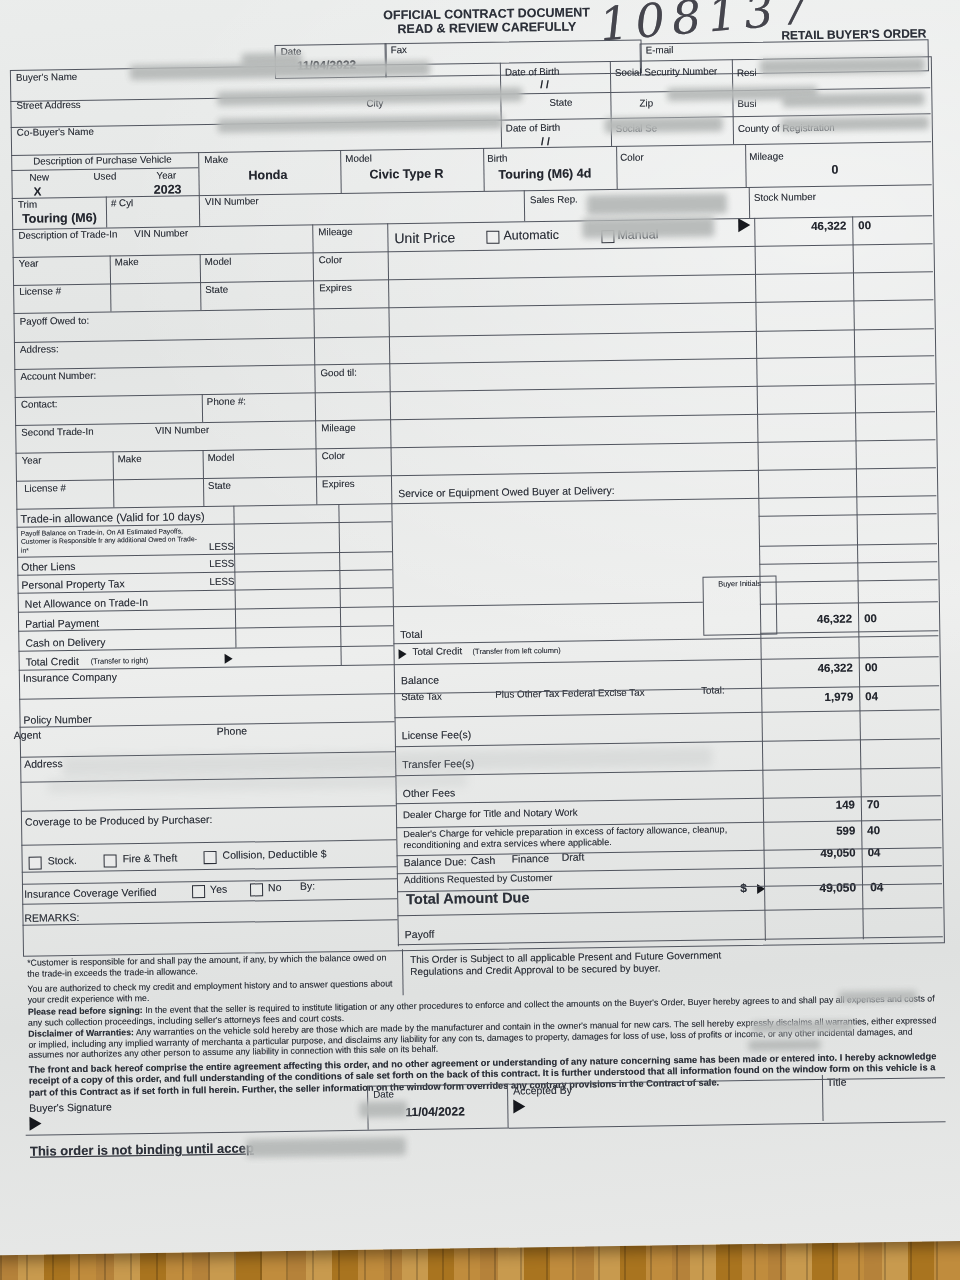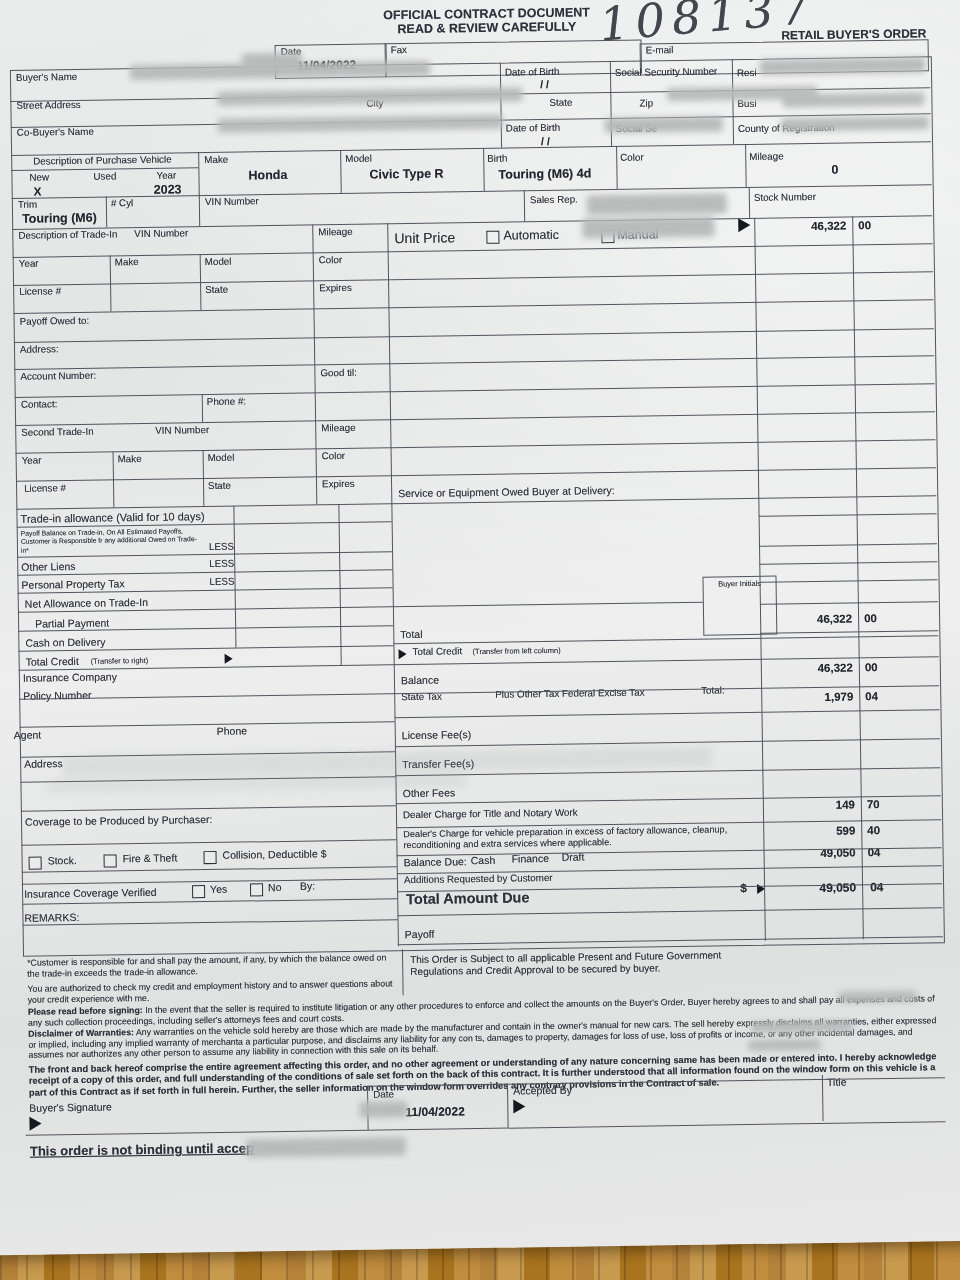--- a/index.html
+++ b/index.html
@@ -141,21 +141,21 @@
   <div class="lb md" style="left:400px;top:487px">Service or Equipment Owed Buyer at Delivery:</div>
 
   <div class="lb md" style="left:22px;top:506px;font-size:11px">Trade-in allowance (Valid for 10 days)</div>
   <div class="para" style="left:22px;top:523px;width:180px;font-size:6.8px">Payoff Balance on Trade-in, On All Estimated Payoffs, Customer is Responsible fr any additional Owed on Trade-in*</div>
   <div class="lb" style="left:210px;top:538px">LESS</div>
   <div class="lb md" style="left:22px;top:555px">Other Liens</div>
   <div class="lb" style="left:210px;top:555px">LESS</div>
   <div class="lb md" style="left:22px;top:573px">Personal Property Tax</div>
   <div class="lb" style="left:210px;top:573px">LESS</div>
   <div class="lb md" style="left:25px;top:592px">Net Allowance on Trade-In</div>
-  <div class="lb md" style="left:35px;top:612px">Partial Payment</div>
+  <div class="lb md" style="left:25px;top:612px">Partial Payment</div>
   <div class="lb md" style="left:25px;top:631px">Cash on Delivery</div>
   <div class="lb md" style="left:25px;top:650px">Total Credit</div>
   <div class="lb" style="left:90px;top:652px;font-size:7.5px">(Transfer to right)</div>
   <div class="arrow smA" style="left:224px;top:650px"></div>
 
   <div class="box" style="left:703px;top:580px;width:72px;height:57px"></div>
   <div class="lb" style="left:718px;top:584px;font-size:7.5px;width:44px;text-align:center;white-space:normal">Buyer Initials</div>
 
   <div class="lb md" style="left:400px;top:628px">Total</div>
   <div class="money" style="left:762px;top:618px">46,322</div>
@@ -198,21 +198,21 @@
 
   <div class="lb bold" style="left:402px;top:891px;font-size:14.5px">Total Amount Due</div>
   <div class="lb bold" style="left:736px;top:886px;font-size:12px">$</div>
   <div class="arrow smA" style="left:753px;top:888px"></div>
   <div class="money" style="left:762px;top:886px;font-size:12px">49,050</div>
   <div class="cents" style="left:866px;top:886px;font-size:12px">04</div>
 
   <div class="lb md" style="left:400px;top:928px">Payoff</div>
 
   <div class="lb md" style="left:22px;top:666px">Insurance Company</div>
-  <div class="lb md" style="left:22px;top:684px">Policy Number</div>
+  <div class="lb md" style="left:22px;top:708px">Policy Number</div>
   <div class="lb md" style="left:12px;top:723px">Agent</div>
   <div class="lb md" style="left:215px;top:722px">Phone</div>
   <div class="lb md" style="left:22px;top:752px">Address</div>
   <div class="lb md" style="left:22px;top:810px">Coverage to be Produced by Purchaser:</div>
   <div class="cb" style="left:25px;top:850px"></div>
   <div class="lb md" style="left:44px;top:849px">Stock.</div>
   <div class="cb" style="left:100px;top:849px"></div>
   <div class="lb md" style="left:119px;top:848px">Fire &amp; Theft</div>
   <div class="cb" style="left:200px;top:847px"></div>
   <div class="lb md" style="left:219px;top:846px">Collision, Deductible $</div>

